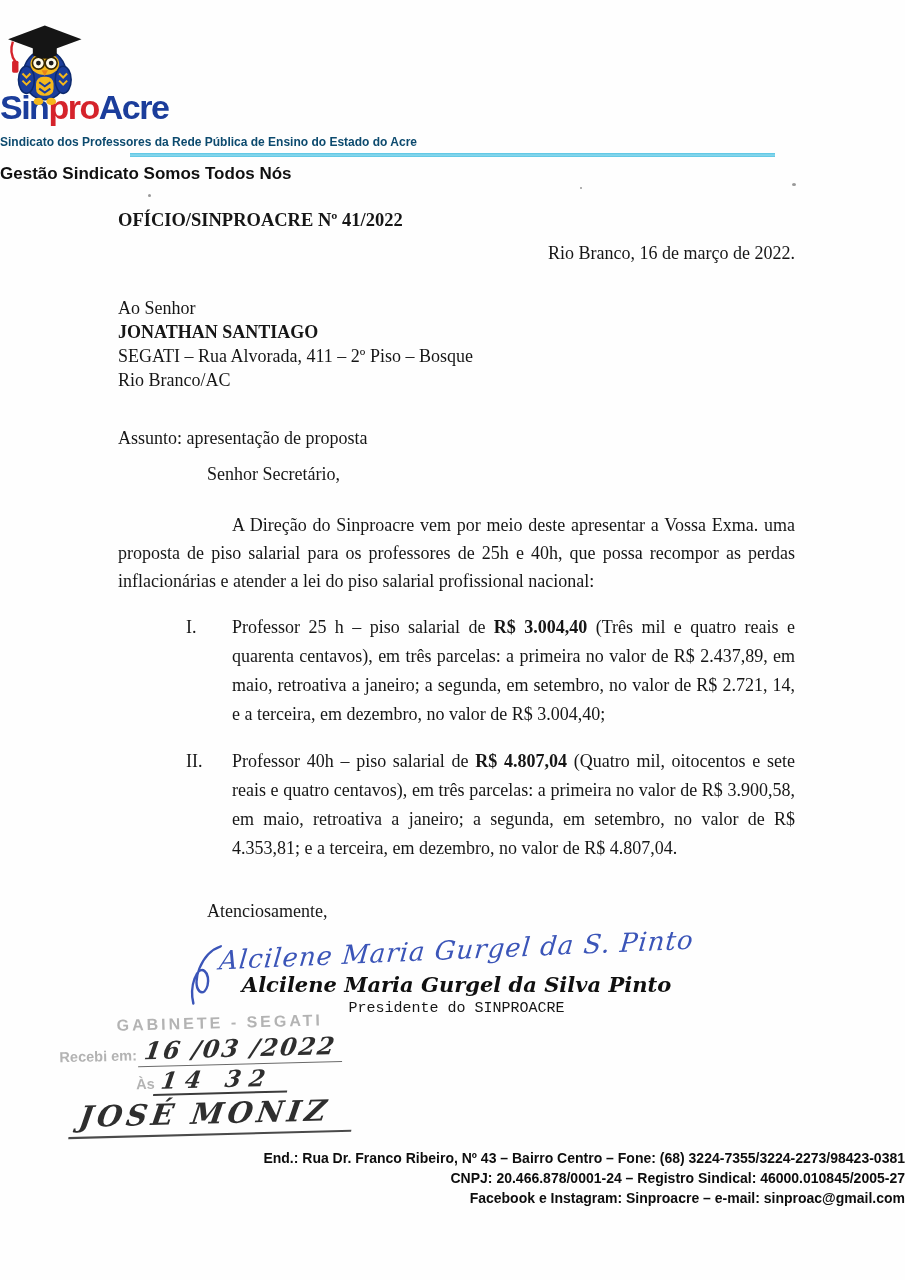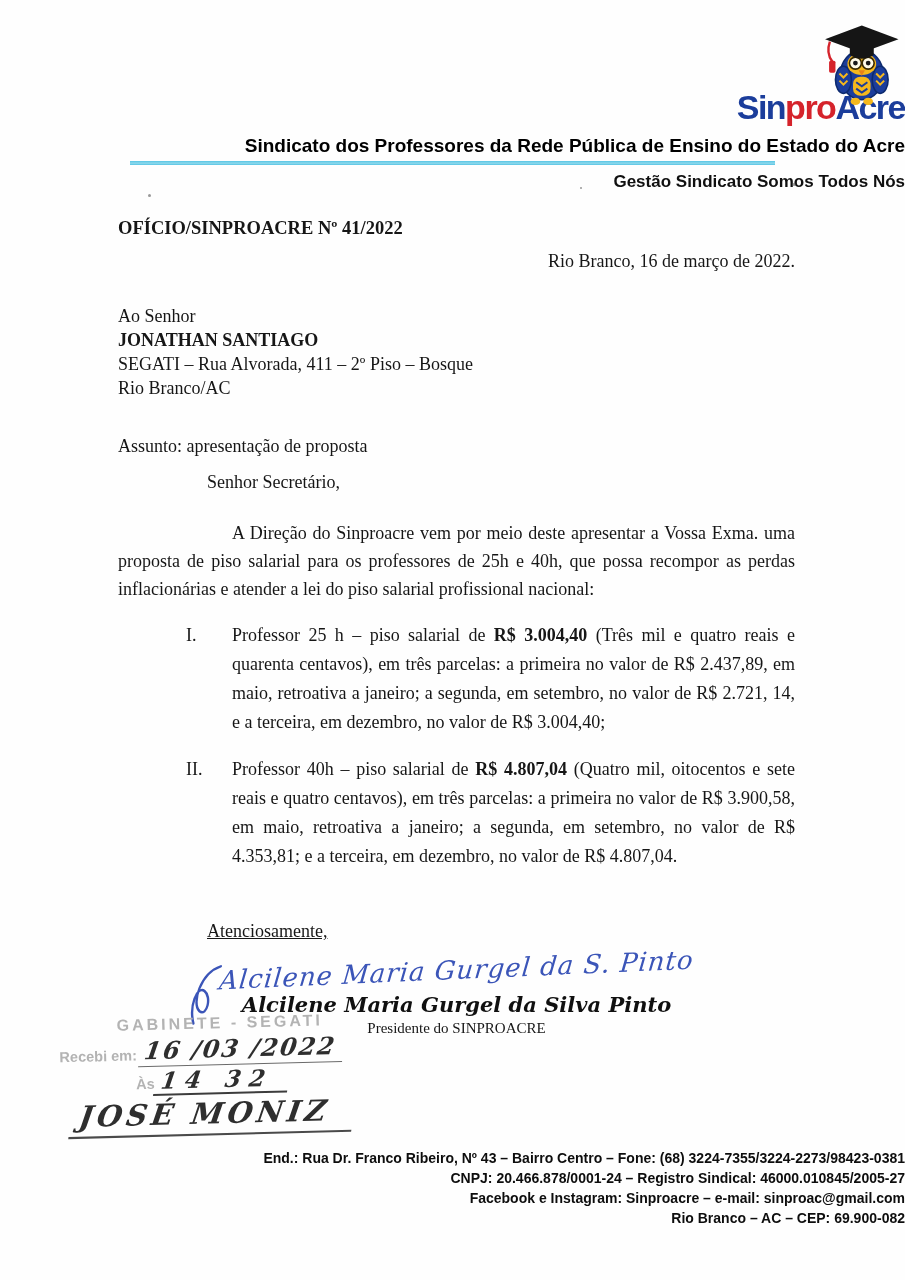--- a/index.html
+++ b/index.html
@@ -6,34 +6,34 @@
   .page{
     position:relative;
     width:905px;height:1280px;
     margin:0 auto;
     background:#fefefe;
     font-family:"Liberation Serif",serif;
     color:#161616;
     overflow:hidden;
   }
   
-  .letterhead{padding-top:24px;text-align:right;}
+  .letterhead{padding-top:24px;text-align:left;}
   .logo{line-height:0;}
   .owl{display:inline-block;margin-bottom:-18px;position:relative;z-index:2;}
   .logo-text{
     font-family:"Liberation Sans",sans-serif;
     font-weight:bold;font-size:34px;letter-spacing:-1.5px;
     line-height:36px;position:relative;z-index:1;
   }
   .t-blue{color:var(--brand-blue);}
   .t-red{color:var(--brand-red);}
   .org-name{
     margin-top:10px;
     font-family:"Liberation Sans",sans-serif;
-    font-weight:bold;font-size:19px;color:#000000;
+    font-weight:bold;font-size:12px;color:#0c4a6e;
   }
   .rule{
     width:645px;height:4px;margin:4px auto 0;
     background:linear-gradient(to bottom,var(--rule-cyan) 0%,#8fd9ec 55%,var(--rule-cyan) 100%);
   }
   .slogan{
     margin-top:7px;
     font-family:"Liberation Sans",sans-serif;
     font-weight:bold;font-size:17px;color:#101010;
   }
@@ -48,38 +48,38 @@
   .para{
     margin-top:26px;text-align:justify;
     text-indent:114px;line-height:28px;
   }
   .list{margin-left:68px;margin-top:6px;}
   .list-item{display:flex;line-height:29px;margin-top:6px;}
   .list-item + .list-item{margin-top:18px;}
   .roman{flex:0 0 46px;}
   .item-text{flex:1;text-align:justify;}
   .bold{font-weight:bold;}
-  .closing{margin-top:50px;padding-left:89px;text-decoration:underline;}
+  .closing{margin-top:38px;padding-left:89px;}
   
   .sig-block{text-align:center;margin-top:8px;}
   .sig-hand{
     position:relative;display:inline-block;
     font-family:"DejaVu Serif",serif;font-style:italic;
     font-size:26px;color:var(--ink-blue);
     transform:rotate(-2.5deg) skewX(-8deg);
     letter-spacing:1px;line-height:40px;height:44px;
   }
   .sig-flourish{position:absolute;left:-30px;top:2px;}
   .sig-name{
     font-family:"DejaVu Serif",serif;
     font-weight:bold;font-style:italic;font-size:21px;
     margin-top:-2px;color:#101010;
   }
   .sig-title{
-    font-family:Liberation Serif, serif;
+    font-family:Liberation Mono, monospace;
     font-size:15px;margin-top:3px;color:#161616;
   }
   
   .stamp{
     position:absolute;left:60px;top:1014px;width:330px;
     transform:rotate(-1.5deg);
   }
   .stamp-office{
     font-family:"Liberation Sans",sans-serif;font-weight:bold;
     font-size:16px;letter-spacing:3px;color:var(--stamp-gray);
@@ -201,20 +201,19 @@
     </div>
     <div class="stamp-row">
       <span class="hand hand-signer">JOSÉ MONIZ</span>
     </div>
   </div>
 
   <footer class="footer">
     <div>End.: Rua Dr. Franco Ribeiro, Nº 43 – Bairro Centro – Fone: (68) 3224-7355/3224-2273/98423-0381</div>
     <div>CNPJ: 20.466.878/0001-24 – Registro Sindical: 46000.010845/2005-27</div>
     <div>Facebook e Instagram: Sinproacre – e-mail: sinproac@gmail.com</div>
-    <div>Rio Branco – AC – CEP: 69.900-082</div>
   </footer>
 
   <span class="speck" style="left:792px;top:183px;width:4px;height:3px;"></span>
   <span class="speck" style="left:148px;top:194px;width:3px;height:3px;"></span>
   <span class="speck" style="left:580px;top:187px;width:2px;height:2px;"></span>
 
 </div>
 
 </body></html>

